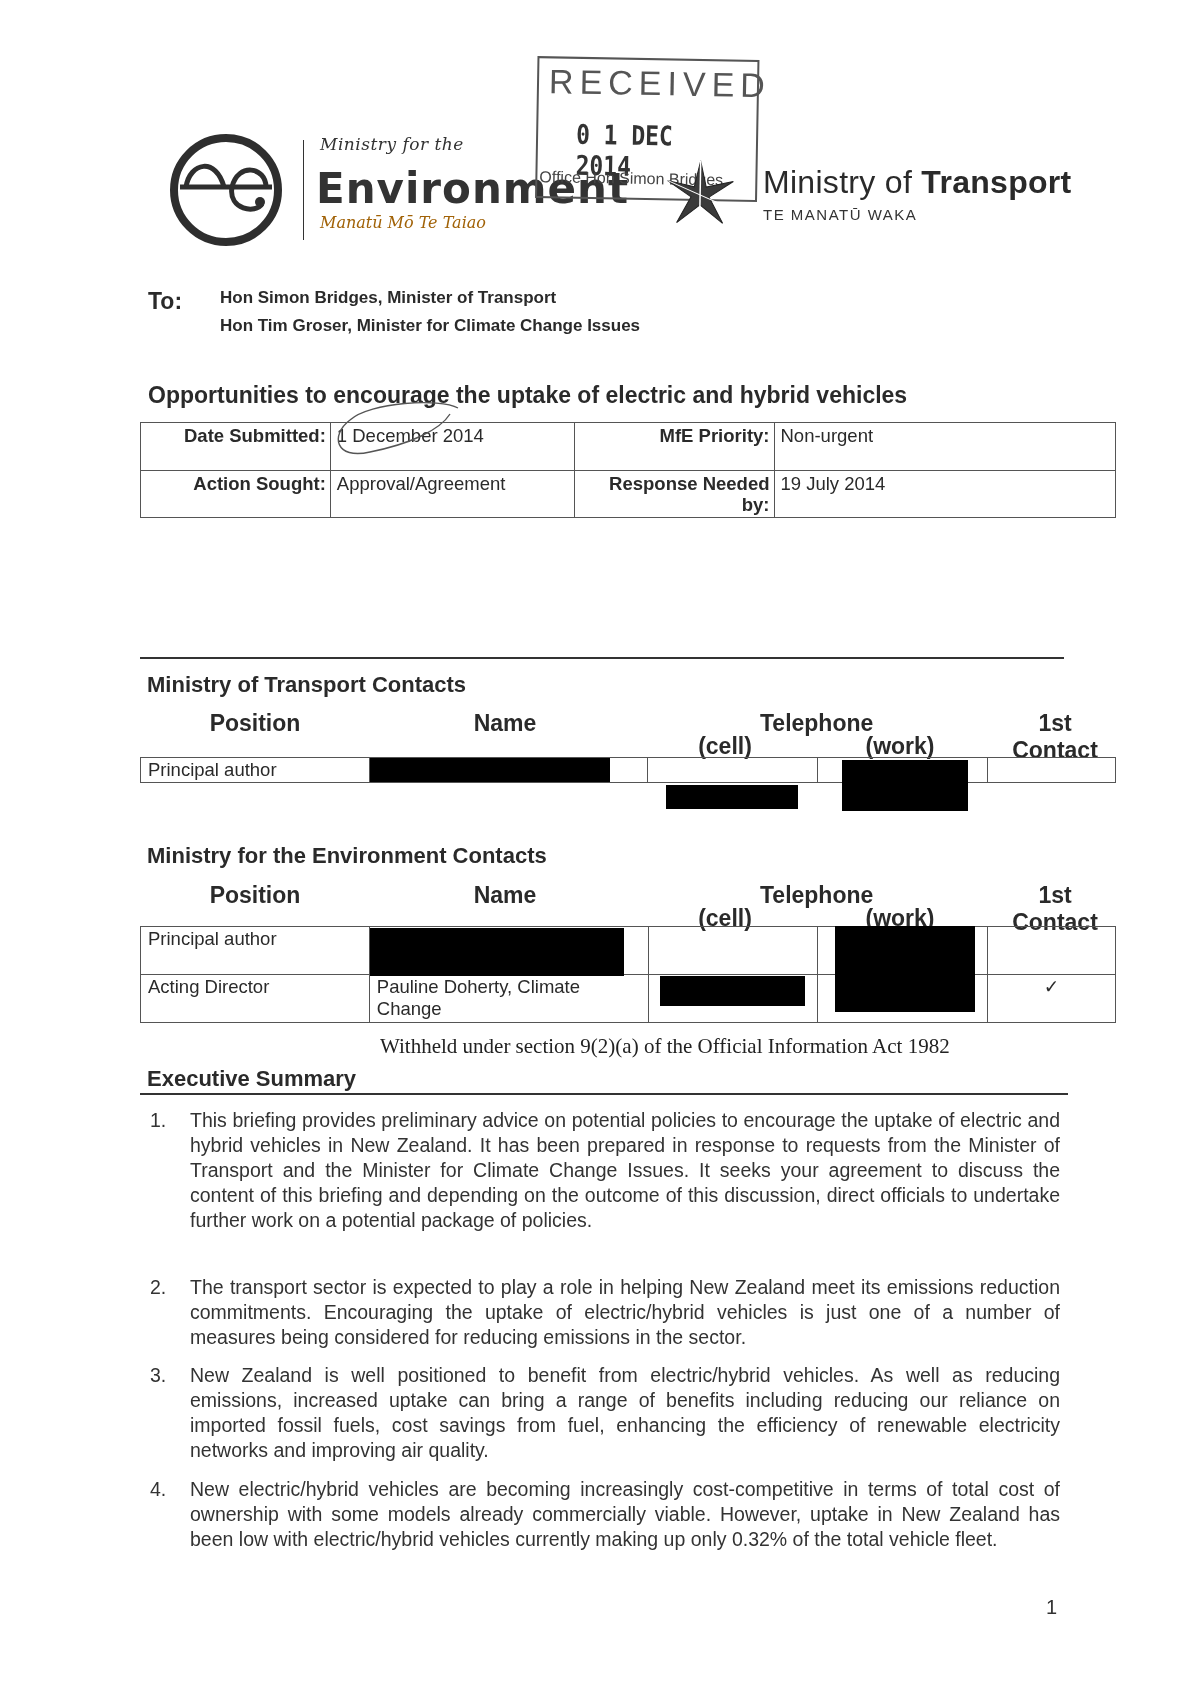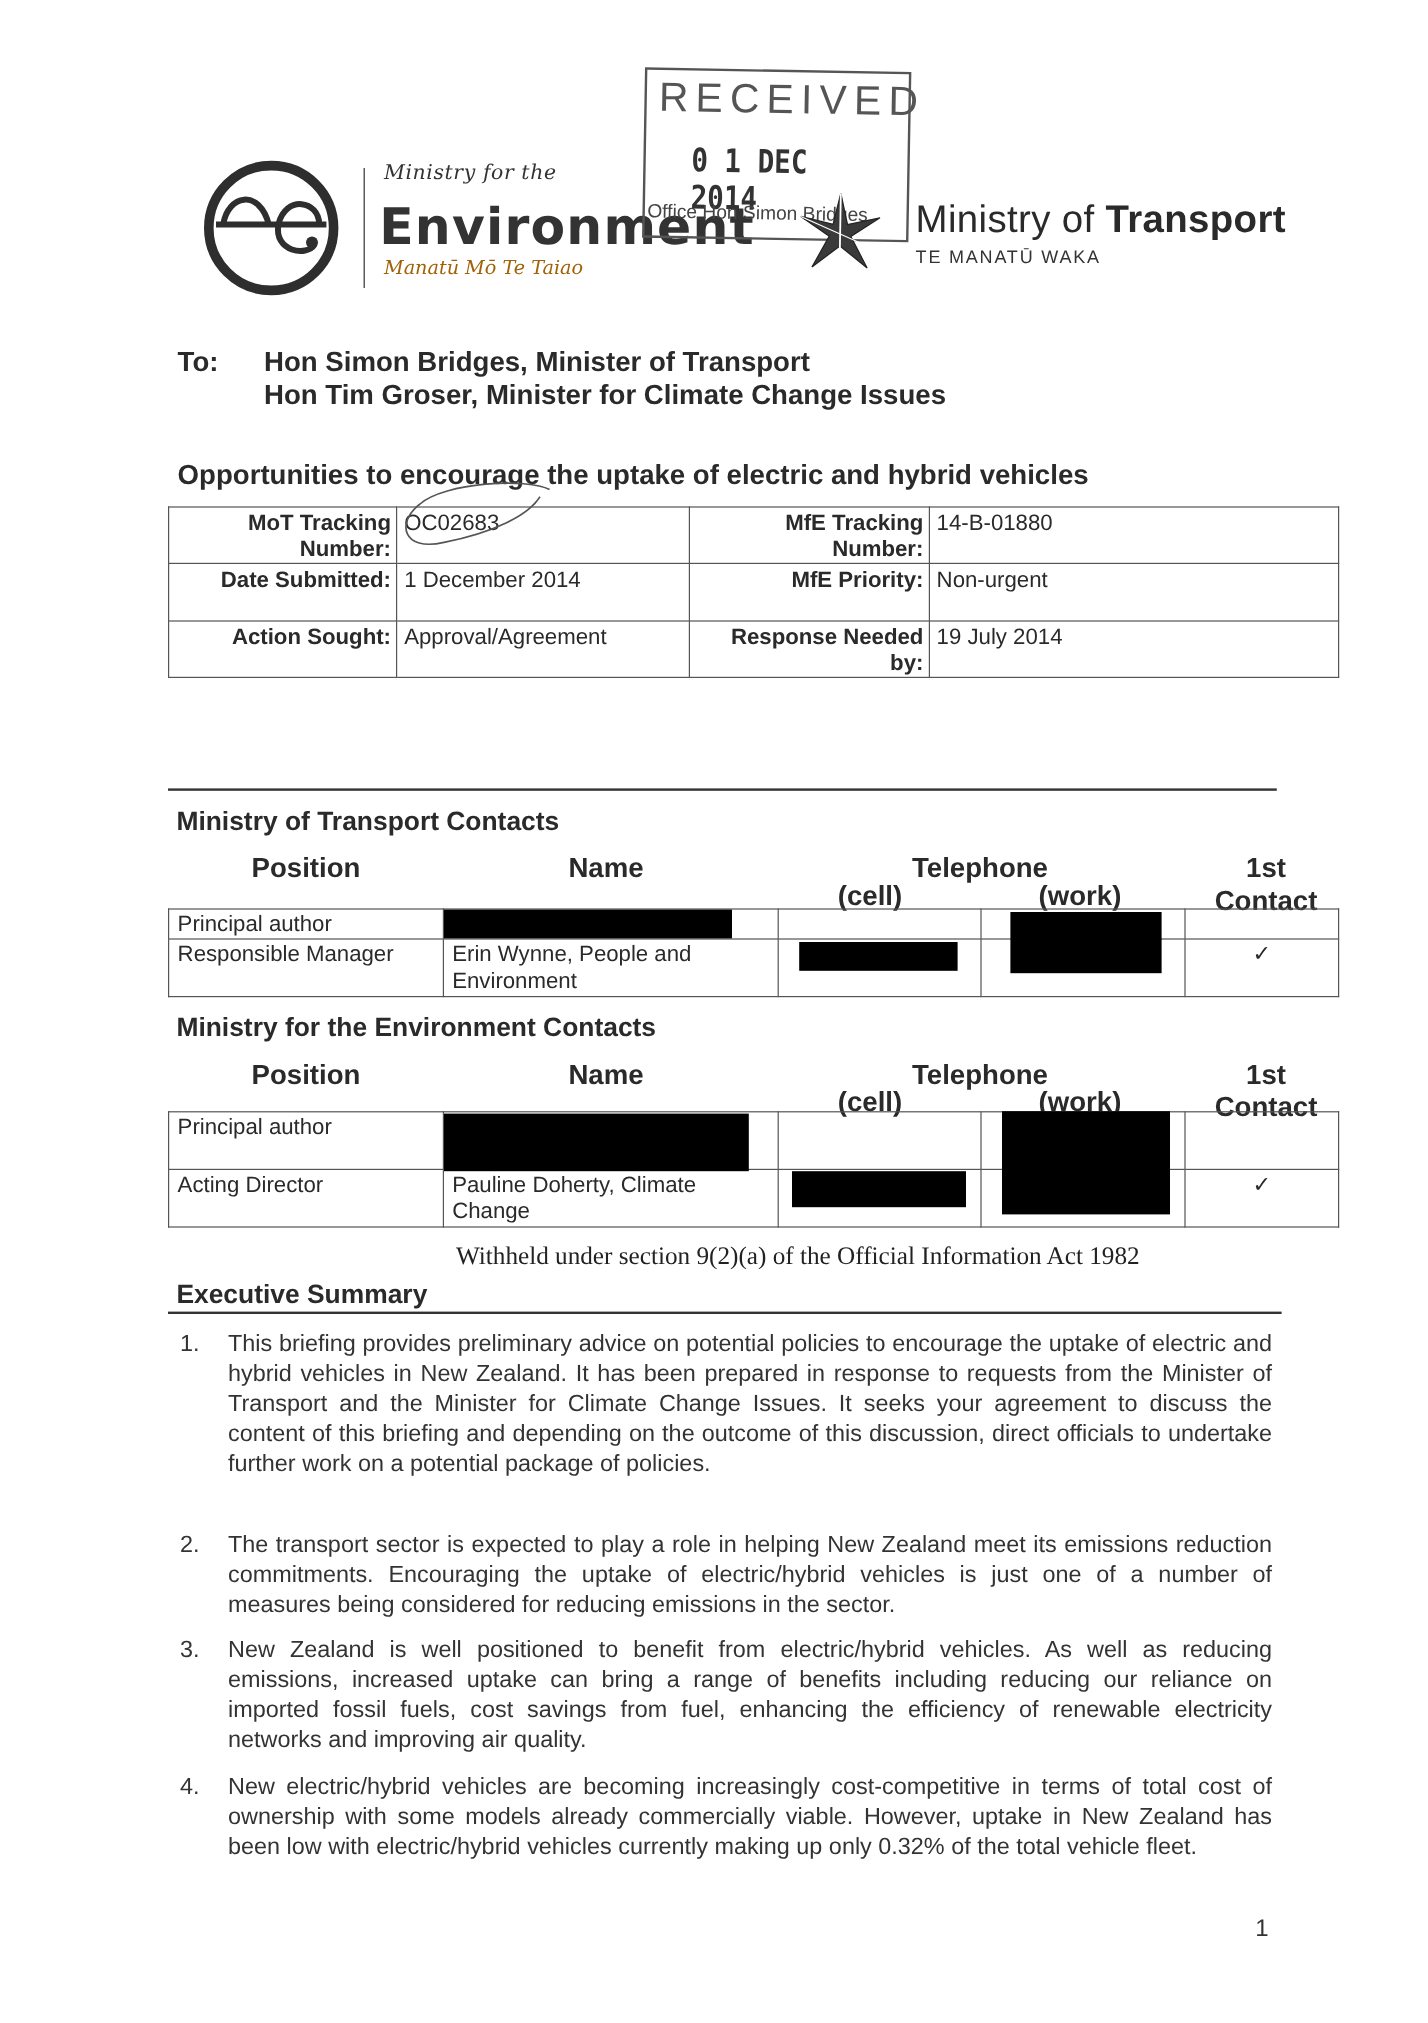--- a/index.html
+++ b/index.html
@@ -20,21 +20,21 @@
   .stamp-date { position:absolute; left:40px; top:62px; font-family:"DejaVu Sans Mono", monospace; font-weight:bold; font-size:27px; color:#333; transform:scaleX(0.85); transform-origin:left; }
   .stamp-office { position:absolute; left:4px; top:112px; font-size:16px; color:#444; }
   .stamp-star { position:absolute; left:130px; top:100px; width:70px; height:70px; }
 
   .mot-name { left:763px; top:164px; font-size:32px; color:#2a2a2a; letter-spacing:0.3px; }
   .mot-name b { font-weight:bold; }
   .mot-maori { left:763px; top:206px; font-size:15px; letter-spacing:1.5px; color:#333; }
 
   
   .to-label { left:148px; top:288px; font-weight:bold; font-size:23px; }
-  .to-line { left:220px; font-weight:bold; font-size:23px; }
+  .to-line { left:220px; font-weight:bold; font-size:17px; }
 
   .doc-title { left:148px; top:382px; font-weight:bold; font-size:23px; }
 
   
   table { border-collapse:collapse; position:absolute; }
   .info { left:140px; top:422px; width:976px; font-size:18.5px; }
   .info td { border:1.3px solid #555; vertical-align:top; padding:2px 6px; line-height:21px; }
   .info .lbl { font-weight:bold; text-align:right; padding-right:4px; }
 
   .rule { height:1.5px; background:#333; }
@@ -94,26 +94,20 @@
 <div class="abs doc-title">Opportunities to encourage the uptake of electric and hybrid vehicles</div>
 
 <table class="info">
   <colgroup>
       <col style="width:190px">
       <col style="width:244px">
       <col style="width:200px">
       <col style="width:342px">
     </colgroup>
   <tbody>
-      <tr style="height:47px">
-    <td class="lbl">MoT Tracking Number:</td>
-    <td>OC02683</td>
-    <td class="lbl">MfE Tracking Number:</td>
-    <td>14-B-01880</td>
-  </tr>
   <tr style="height:48px">
     <td class="lbl">Date Submitted:</td>
     <td>1 December 2014</td>
     <td class="lbl">MfE Priority:</td>
     <td>Non-urgent</td>
   </tr>
   <tr style="height:47px">
     <td class="lbl">Action Sought:</td>
     <td>Approval/Agreement</td>
     <td class="lbl">Response Needed by:</td>
@@ -145,27 +139,20 @@
       <col style="width:128px">
     </colgroup>
   <tbody>
       <tr style="height:24px">
     <td>Principal author</td>
     <td></td>
     <td></td>
     <td></td>
     <td></td>
   </tr>
-  <tr style="height:48px">
-    <td>Responsible Manager</td>
-    <td>Erin Wynne, People and Environment</td>
-    <td></td>
-    <td></td>
-    <td class="tick">✓</td>
-  </tr>
 </tbody>
   </table>
 <div class="redact" style="left:370px;top:758px;width:240px;height:24px"></div>
 <div class="redact" style="left:666px;top:785px;width:132px;height:24px"></div>
 <div class="redact" style="left:842px;top:760px;width:126px;height:51px"></div>
 
 <div class="abs sec-head" style="left:147px;top:843px">Ministry for the Environment Contacts</div>
 <div class="abs col-head" style="left:200px;top:882px;width:110px">Position</div>
 <div class="abs col-head" style="left:455px;top:882px;width:100px">Name</div>
 <div class="abs col-head" style="left:760px;top:882px;width:110px">Telephone</div>

